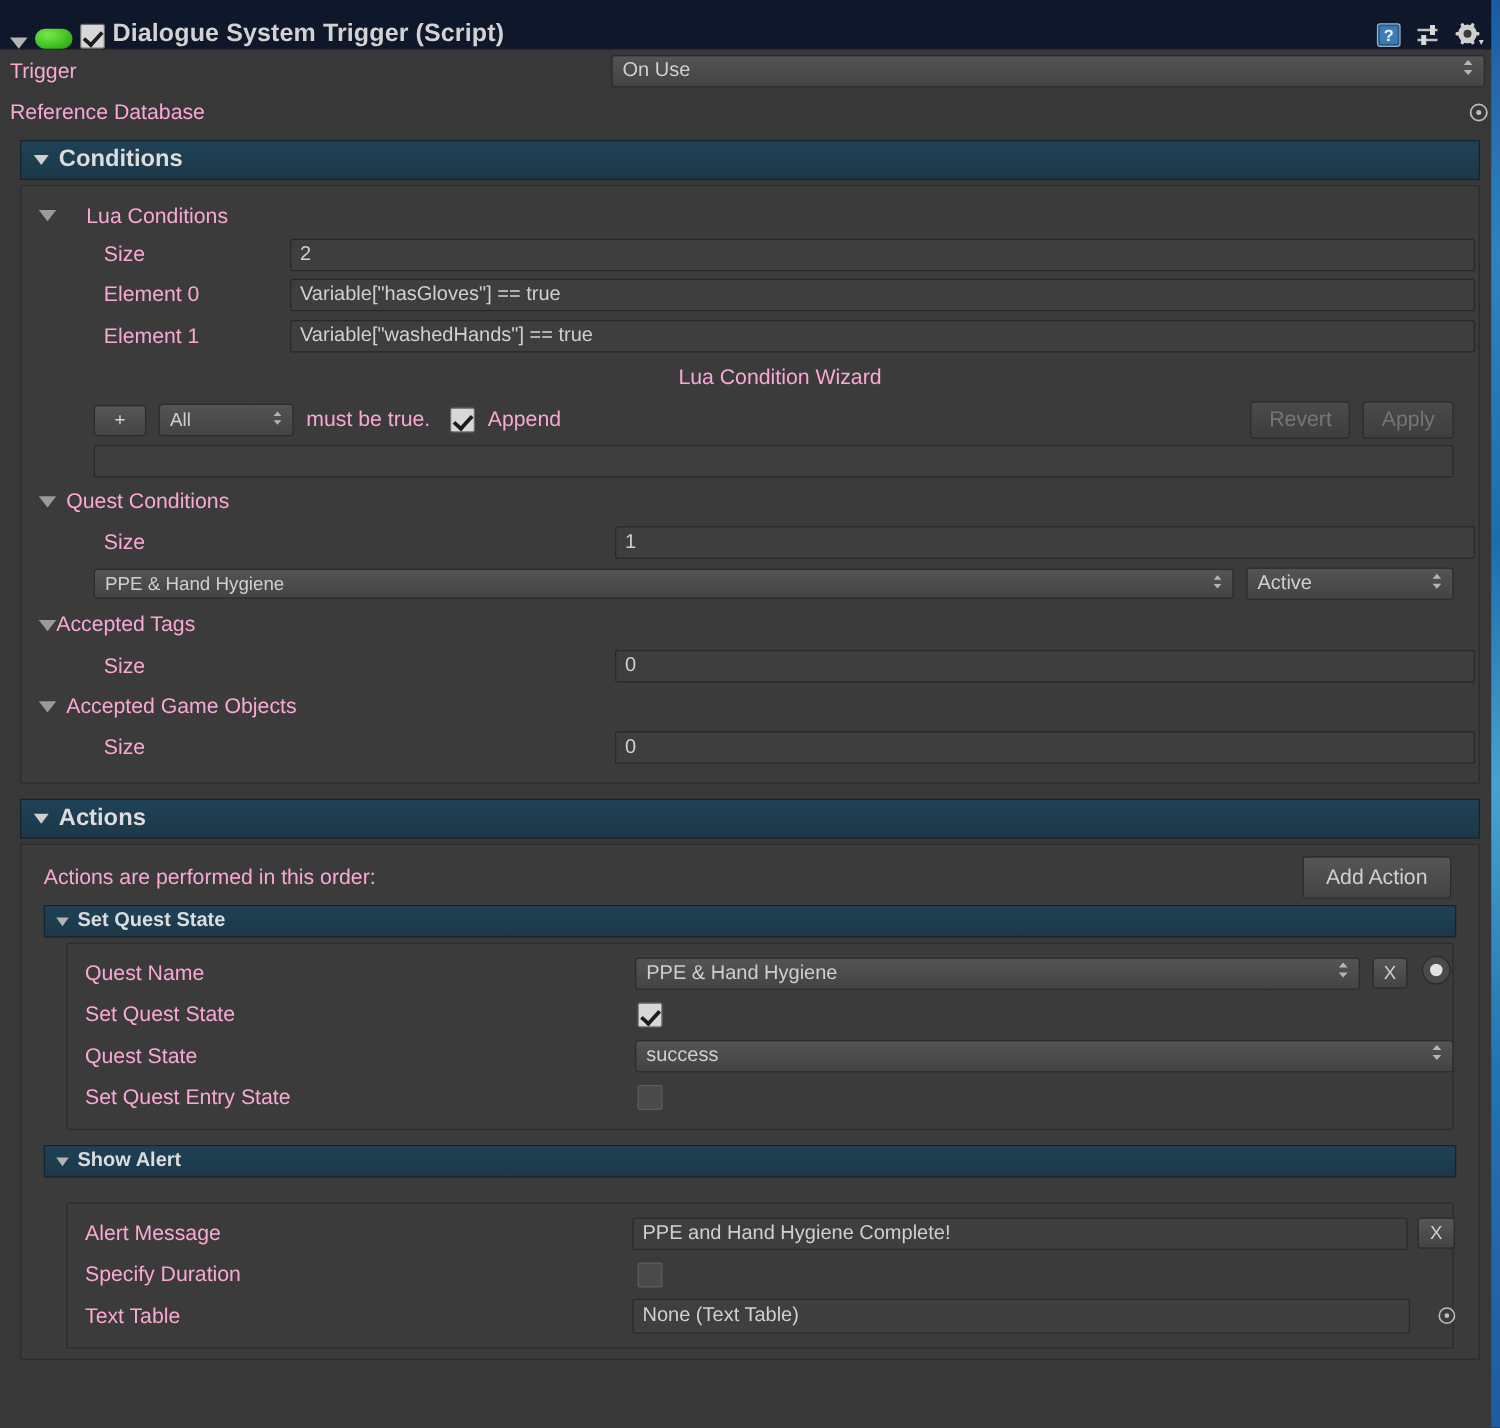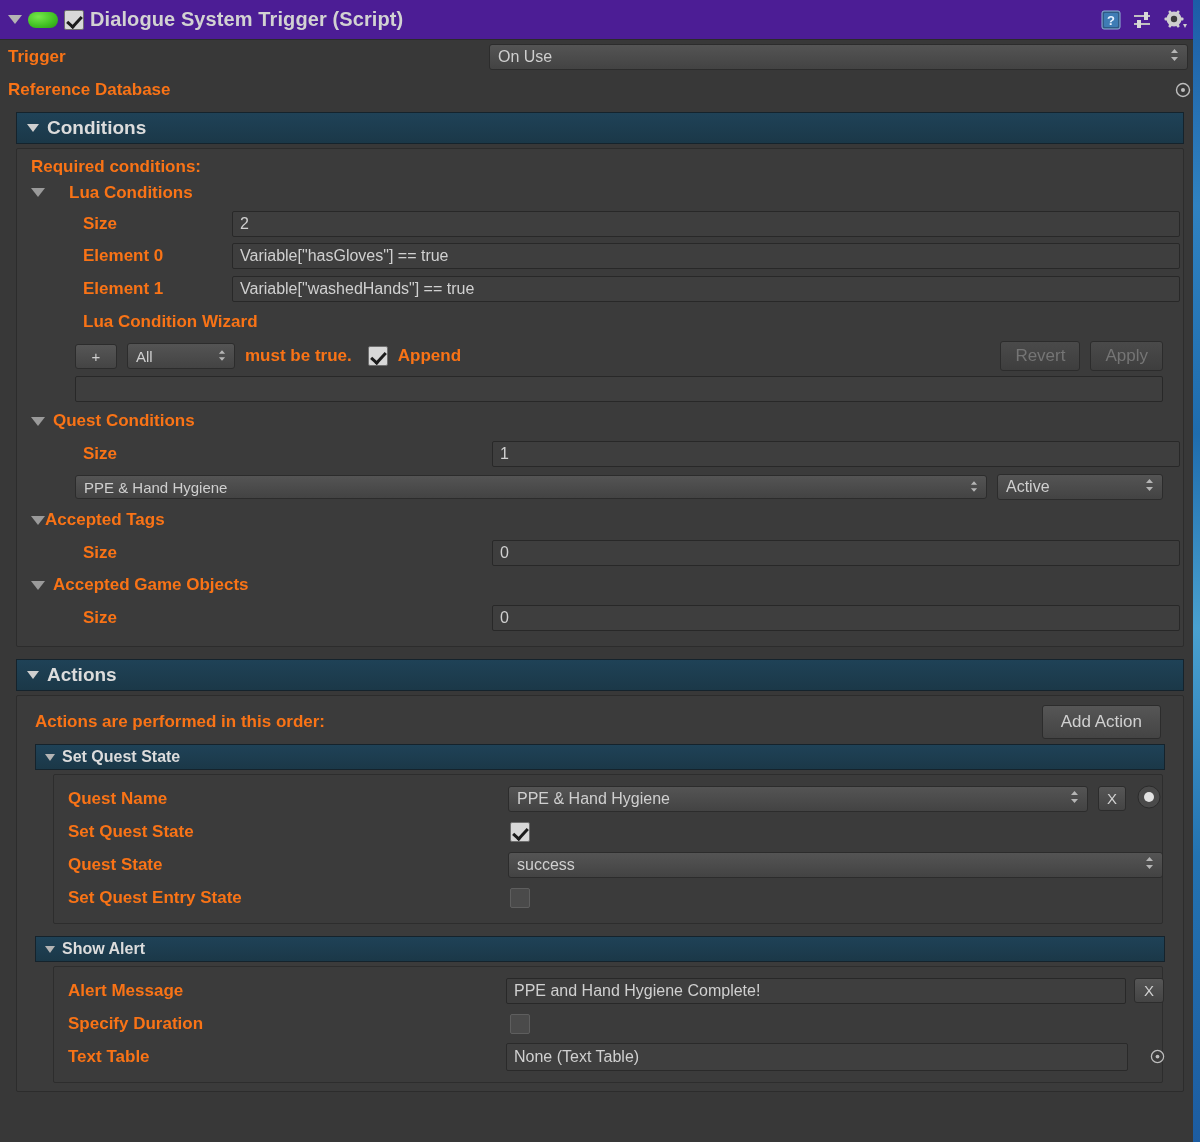--- a/index.html
+++ b/index.html
@@ -7,23 +7,23 @@
     width: 1200px; height: 1142px;
     background: #383838;
     font-family: "Liberation Sans", sans-serif;
     color: #c8c8c8;
     overflow: hidden;
   }
   .inspector { position: relative; width: 1200px; height: 1142px; background: #383838; }
 
   
   .comp-header {
-    height: 40px; background: #4c1d95;
+    height: 40px; background: #0f172a;
     border-bottom: 1px solid #2b2b2b;
-    display: flex; align-items: center; padding: 0 8px; gap: 6px;
+    display: flex; align-items: flex-end; padding: 0 8px; gap: 6px;
   }
   .foldout {
     width: 0; height: 0;
     border-left: 7px solid transparent; border-right: 7px solid transparent;
     border-top: 9px solid #b4b4b4; flex: none; cursor: pointer;
   }
   .green-pill {
     width: 30px; height: 16px; border-radius: 8px;
     background: radial-gradient(ellipse at 35% 30%, #76e84a 0%, #3fbf22 60%, #2a9414 100%);
     flex: none;
@@ -38,21 +38,21 @@
     width: 6px; height: 12px; border: solid #1c1c1c;
     border-width: 0 3px 3px 0; transform: rotate(42deg);
   }
   .chk.off { background: #4a4a4a; border: 1px solid #5e5e5e; }
   .comp-title { font-size: 20px; font-weight: bold; color: #d2d2d2; letter-spacing: .1px; }
   .header-icons { margin-left: auto; display: flex; align-items: center; gap: 10px; padding-right: 4px; }
   .icon-btn { cursor: pointer; display: flex; align-items: center; }
 
   
   .row { display: flex; align-items: center; height: 33px; padding: 0 8px; }
-  .lbl { font-size: 17px; color: #f97316; white-space: nowrap; font-weight: bold; }
+  .lbl { font-size: 17px; color: #f9a8d4; white-space: nowrap; }
   .lbl.indent2 { padding-left: 48px; }
 
   
   .popup {
     height: 26px; background: linear-gradient(#545454, #434343);
     border: 1px solid #2c2c2c; border-radius: 3px;
     display: flex; align-items: center; padding: 0 8px;
     font-size: 16px; color: #cfcfcf; cursor: pointer; position: relative;
   }
   .popup .arrows { margin-left: auto; padding-left: 10px; opacity: .85; }
@@ -180,21 +180,20 @@
         </svg>
     </span>
   </div>
 
   <div class="sect-header big" style="margin-top:6px;">
     <div class="foldout"></div>
     <div class="sect-title">Conditions</div>
   </div>
 
   <div class="panel" style="padding:8px 10px 12px 10px;">
-    <div class="lbl" style="padding-left:4px;">Required conditions:</div>
 
     <div class="row" style="height:31px;padding-left:4px;gap:24px;">
       <div class="foldout" style="border-top-color:#9a9a9a;"></div>
       <div class="lbl">Lua Conditions</div>
     </div>
 
     <div class="row" style="height:31px;">
       <div class="lbl indent2">Size</div>
       <div class="textfield" style="position:absolute;left:232px;width:948px;">
         <span>2</span>
@@ -208,21 +207,21 @@
       </div>
     </div>
 
     <div class="row" style="height:33px;">
       <div class="lbl indent2">Element 1</div>
       <div class="textfield" style="position:absolute;left:232px;width:948px;">
         <span>Variable["washedHands"] == true</span>
       </div>
     </div>
 
-    <div class="row" style="height:34px;">
+    <div class="row" style="height:34px;justify-content:center;">
       <div class="lbl" style="padding-left:48px;">Lua Condition Wizard</div>
     </div>
 
     <div class="row" style="height:34px;gap:10px;padding-left:48px;">
       <button class="btn small" style="width:42px;">+</button>
       <div class="popup" style="width:108px;font-size:15px;">
         <span>All</span>
         <span class="arrows">
           <svg width="8" height="13" viewBox="0 0 9 14">
               <polygon points="4.5,1 8,5 1,5" fill="#c8c8c8"></polygon>
@@ -358,21 +357,21 @@
         <div class="lbl">Set Quest Entry State</div>
         <div class="chk off" style="position:absolute;left:510px;"></div>
       </div>
     </div>
 
     <div class="sub-sect-header" style="margin:12px 16px 0 16px;">
       <div class="foldout"></div>
       <div class="sect-title sm">Show Alert</div>
     </div>
 
-    <div class="subpanel" style="margin:4px 18px 0 34px;padding:7px 6px 9px 6px;">
+    <div class="subpanel" style="margin:20px 18px 0 34px;padding:7px 6px 9px 6px;">
       <div class="row" style="height:33px;padding-left:8px;">
         <div class="lbl">Alert Message</div>
         <div class="textfield" style="position:absolute;left:506px;width:620px;">
           <span>PPE and Hand Hygiene Complete!</span>
         </div>
         <button class="btn small" style="position:absolute;left:1134px;width:30px;padding:3px 0;text-align:center;">X</button>
       </div>
 
       <div class="row" style="height:33px;padding-left:8px;">
         <div class="lbl">Specify Duration</div>

